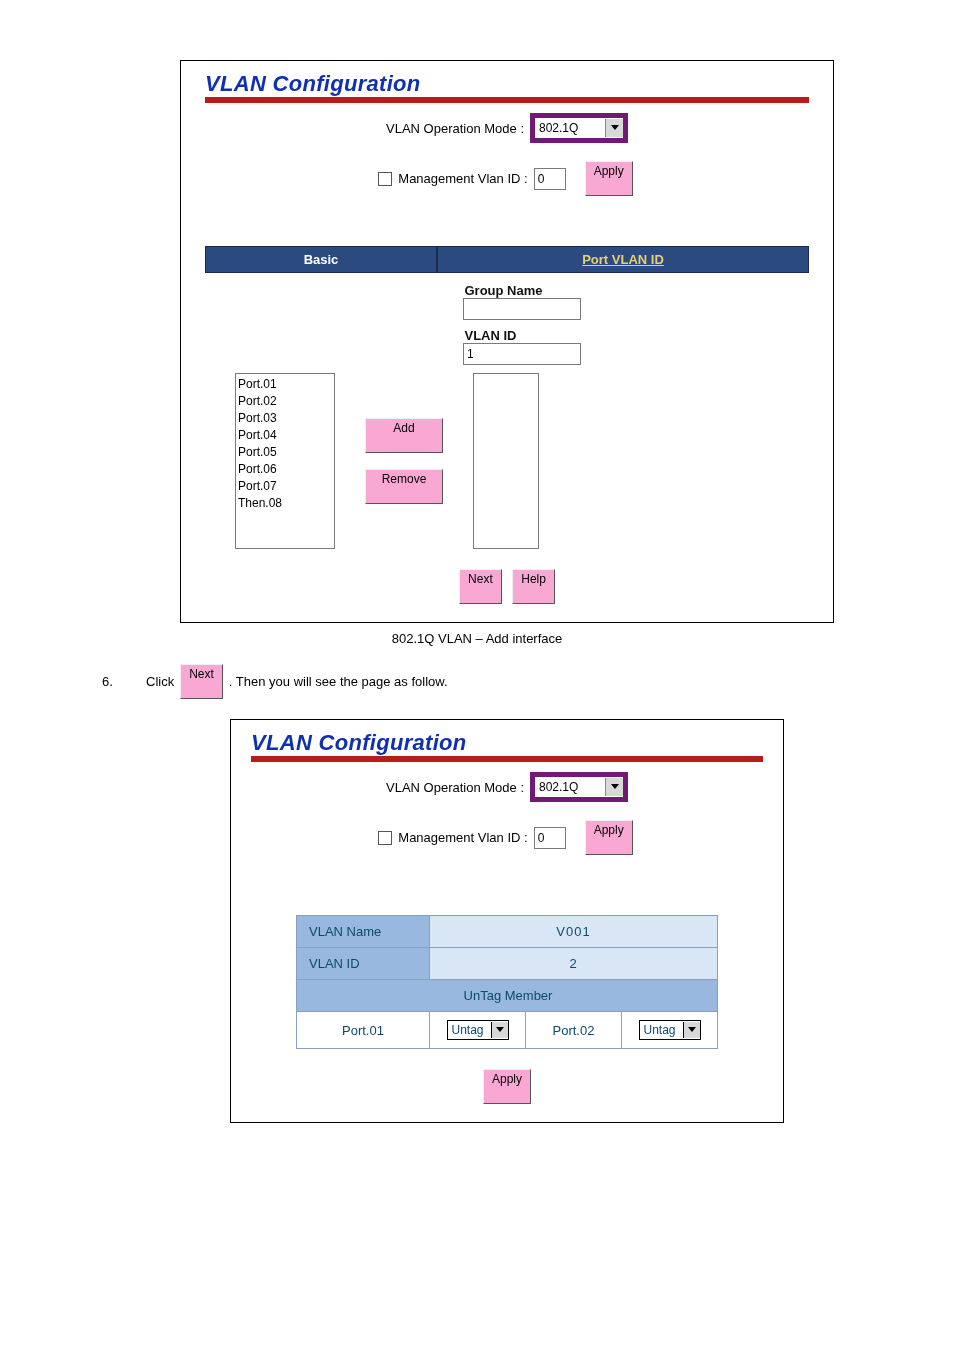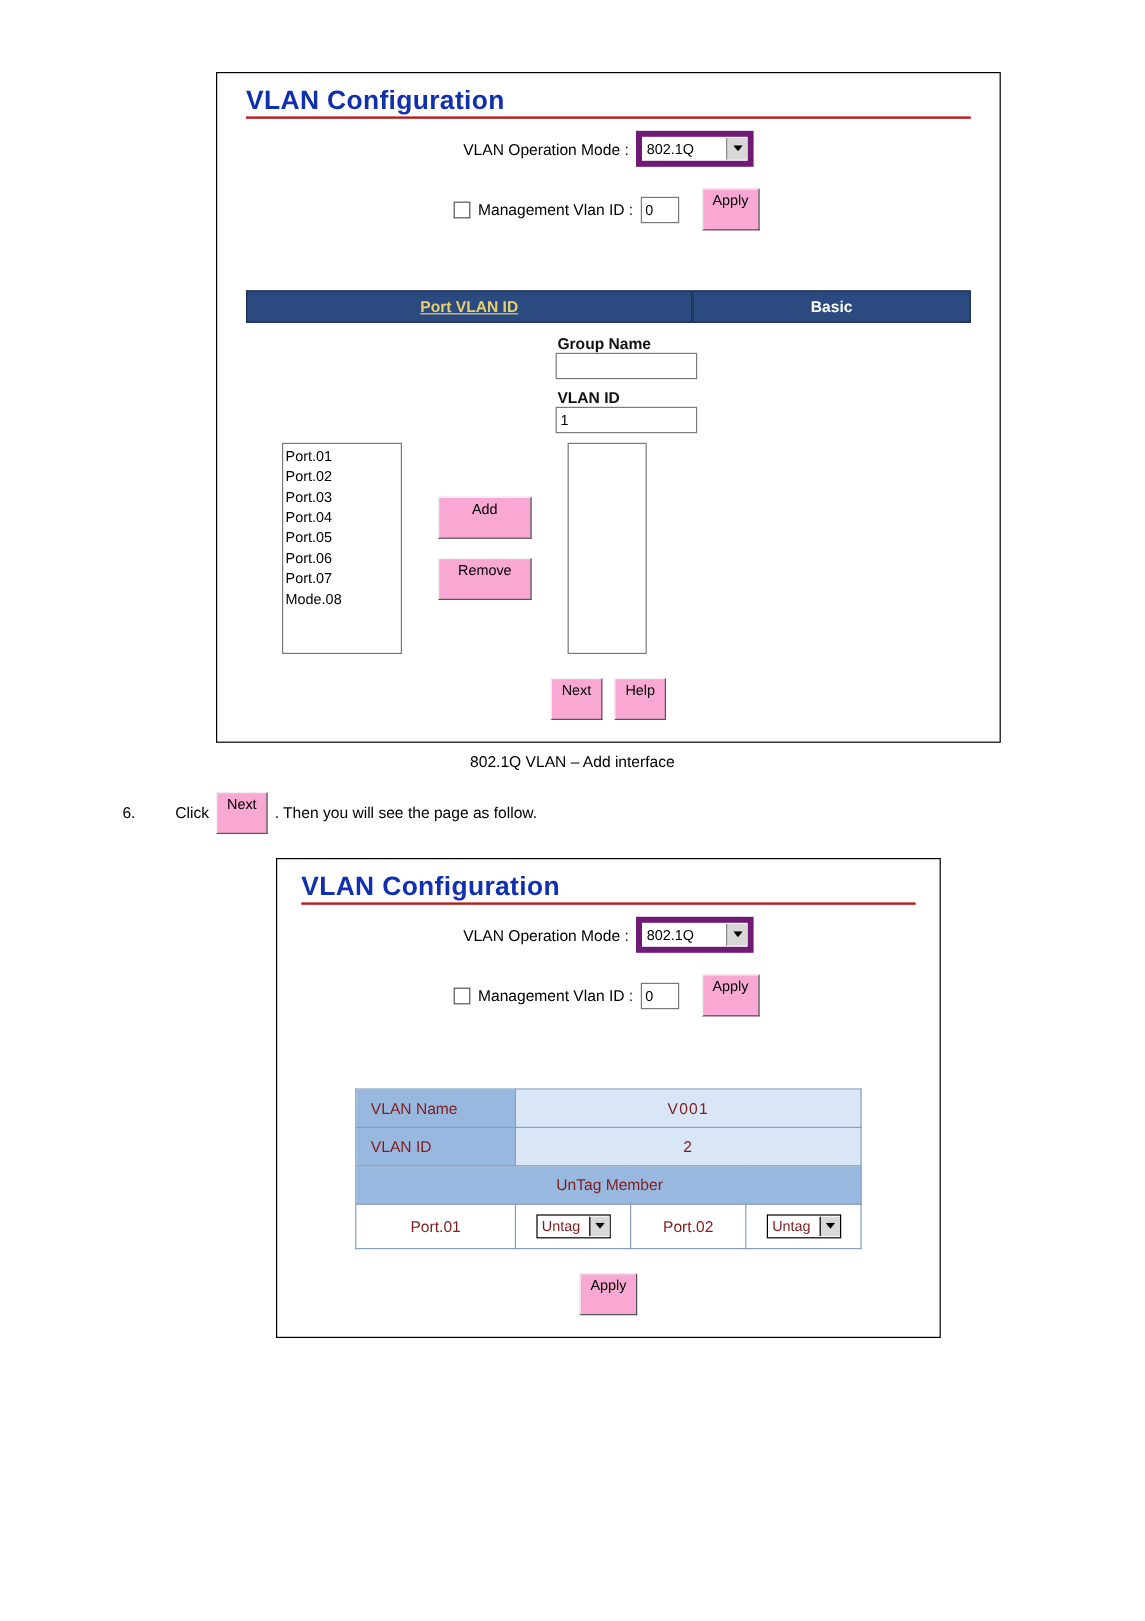--- a/index.html
+++ b/index.html
@@ -15,24 +15,25 @@
   .screenshot-frame {
     border: 1px solid #000;
     margin: 20px 60px 6px 120px;
     padding: 10px 24px 18px 24px;
     background: #fff;
   }
   .vlan-title {
     font-family: "Arial Black", Arial, sans-serif;
     font-weight: 900;
     font-size: 22px;
+    font-style: italic;
     color: #1030b0;
     letter-spacing: 0.3px;
     margin: 0 0 4px 0;
-    border-bottom: 2px solid #b91c1c;
+    border-bottom: 6px solid #b91c1c;
   }
   .ctl-row {
     text-align: center;
     font-size: 13px;
     margin: 10px 0 0 0;
     display: flex;
     align-items: center;
     justify-content: center;
   }
   .ctl-row label { margin-right: 6px; }
@@ -154,21 +155,21 @@
   }
   .step-num { width: 44px; }
   .inline-btn { margin: 0 6px; }
   
   .screenshot-frame.small { margin-left: 170px; margin-right: 110px; padding: 10px 20px 18px 20px; }
   
   .vlan-table {
     margin: 60px auto 10px auto;
     border-collapse: collapse;
     font-size: 13px;
-    color: #7f1d1d;
+    color: #0c4a6e;
   }
   .vlan-table td, .vlan-table th {
     border: 1px solid #88a0c0;
     padding: 8px 10px;
     text-align: center;
   }
   .vlan-table .hdr {
     background: #98b8e0;
     width: 110px;
     text-align: left;
@@ -215,22 +216,22 @@
 
     <div class="ctl-row" style="margin-top:18px;">
       <span class="checkbox-box"></span>
       <label>Management Vlan ID :</label>
       <input class="num-input" value="0" style="">
       <span style="width:16px"></span>
       <span class="btn3d">Apply</span>
     </div>
 
     <div class="tabs">
+      <div class="tab active">Basic</div>
       <div class="tab inactive">Port VLAN ID</div>
-      <div class="tab active">Basic</div>
     </div>
 
     <div class="form-area">
       <div class="form-row">
         <span class="form-label">Group Name</span>
         <input class="text-input" value="" style="">
       </div>
       <div class="form-row">
         <span class="form-label">VLAN ID</span>
         <input class="text-input" style="width: 110px;" value="1">
@@ -238,21 +239,21 @@
 
       <div class="port-picker">
         <div class="port-list" id="port-list-left">
             <div>Port.01</div>
             <div>Port.02</div>
             <div>Port.03</div>
             <div>Port.04</div>
             <div>Port.05</div>
             <div>Port.06</div>
             <div>Port.07</div>
-            <div>Mode.08</div>
+            <div>Then.08</div>
           </div>
         <div class="port-btns">
           <span class="btn3d">Add</span>
           <span class="btn3d">Remove</span>
         </div>
         <div class="port-list right"></div>
       </div>
     </div>
 
     <div class="bottom-btns">

